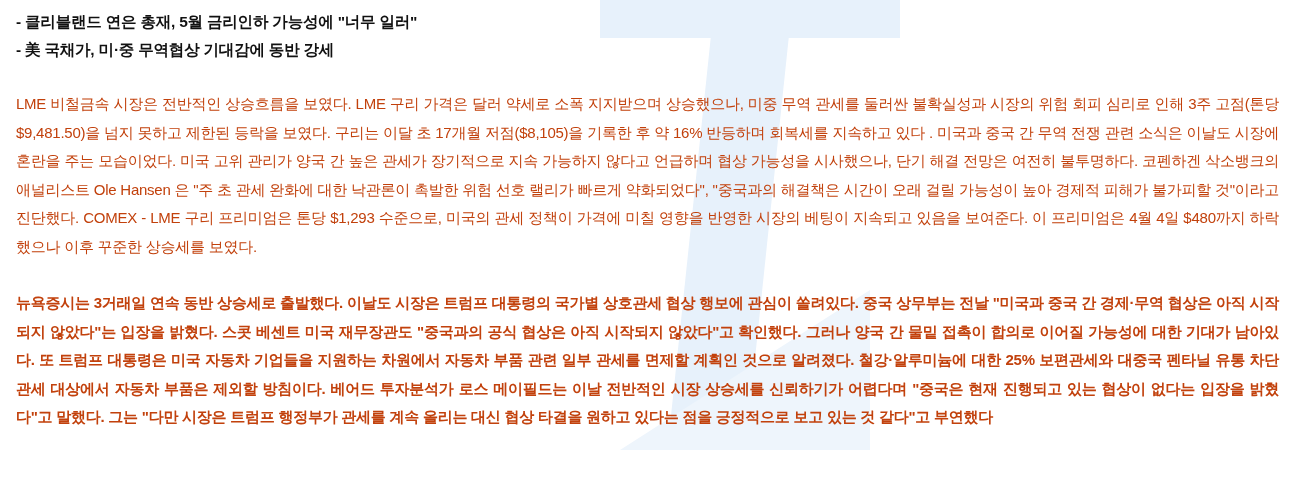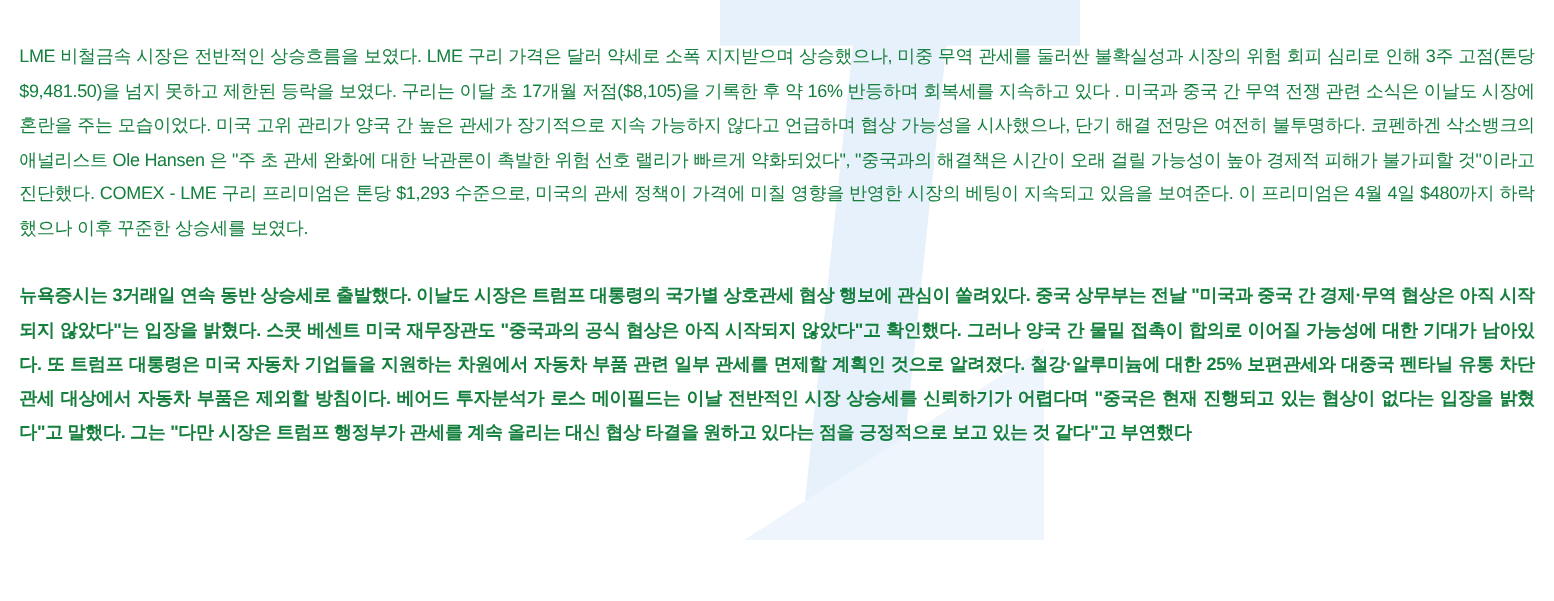--- a/index.html
+++ b/index.html
@@ -69,40 +69,44 @@
     color: #111111;
     letter-spacing: -0.2px;
     white-space: nowrap;
   }
   .body-block {
     margin-top: 26px;
   }
   .para {
     font-size: 15px;
     line-height: 28.5px;
-    color: #15803d;
+    color: #c2410c;
     letter-spacing: -0.25px;
     text-align: justify;
     margin: 0;
   }
   .para + .para {
     margin-top: 28px;
     font-weight: bold;
   }
 </style>
 </head>
 <body>
 
 <div class="watermark">
   <div class="wm-bar1"></div>
   <div class="wm-bar2"></div>
   <div class="wm-bar3"></div>
 </div>
 
 <div class="page">
 
+  <ul class="headline-list">
+    <li class="headline-item">- 클리블랜드 연은 총재, 5월 금리인하 가능성에 "너무 일러"</li>
+    <li class="headline-item">- 美 국채가, 미·중 무역협상 기대감에 동반 강세</li>
+  </ul>
 
   <div class="body-block">
     <p class="para">LME 비철금속 시장은 전반적인 상승흐름을 보였다. LME 구리 가격은 달러 약세로 소폭 지지받으며 상승했으나, 미중 무역 관세를 둘러싼 불확실성과 시장의 위험 회피 심리로 인해 3주 고점(톤당 $9,481.50)을 넘지 못하고 제한된 등락을 보였다. 구리는 이달 초 17개월 저점($8,105)을 기록한 후 약 16% 반등하며 회복세를 지속하고 있다 . 미국과 중국 간 무역 전쟁 관련 소식은 이날도 시장에 혼란을 주는 모습이었다. 미국 고위 관리가 양국 간 높은 관세가 장기적으로 지속 가능하지 않다고 언급하며 협상 가능성을 시사했으나, 단기 해결 전망은 여전히 불투명하다. 코펜하겐 삭소뱅크의 애널리스트 Ole Hansen 은 "주 초 관세 완화에 대한 낙관론이 촉발한 위험 선호 랠리가 빠르게 약화되었다", "중국과의 해결책은 시간이 오래 걸릴 가능성이 높아 경제적 피해가 불가피할 것"이라고 진단했다. COMEX - LME 구리 프리미엄은 톤당 $1,293 수준으로, 미국의 관세 정책이 가격에 미칠 영향을 반영한 시장의 베팅이 지속되고 있음을 보여준다. 이 프리미엄은 4월 4일 $480까지 하락했으나 이후 꾸준한 상승세를 보였다.</p>
     <p class="para">뉴욕증시는 3거래일 연속 동반 상승세로 출발했다. 이날도 시장은 트럼프 대통령의 국가별 상호관세 협상 행보에 관심이 쏠려있다. 중국 상무부는 전날 "미국과 중국 간 경제·무역 협상은 아직 시작되지 않았다"는 입장을 밝혔다. 스콧 베센트 미국 재무장관도 "중국과의 공식 협상은 아직 시작되지 않았다"고 확인했다. 그러나 양국 간 물밑 접촉이 합의로 이어질 가능성에 대한 기대가 남아있다. 또 트럼프 대통령은 미국 자동차 기업들을 지원하는 차원에서 자동차 부품 관련 일부 관세를 면제할 계획인 것으로 알려졌다. 철강·알루미늄에 대한 25% 보편관세와 대중국 펜타닐 유통 차단 관세 대상에서 자동차 부품은 제외할 방침이다. 베어드 투자분석가 로스 메이필드는 이날 전반적인 시장 상승세를 신뢰하기가 어렵다며 "중국은 현재 진행되고 있는 협상이 없다는 입장을 밝혔다"고 말했다. 그는 "다만 시장은 트럼프 행정부가 관세를 계속 올리는 대신 협상 타결을 원하고 있다는 점을 긍정적으로 보고 있는 것 같다"고 부연했다</p>
   </div>
 
 </div>
 
 </body></html>

